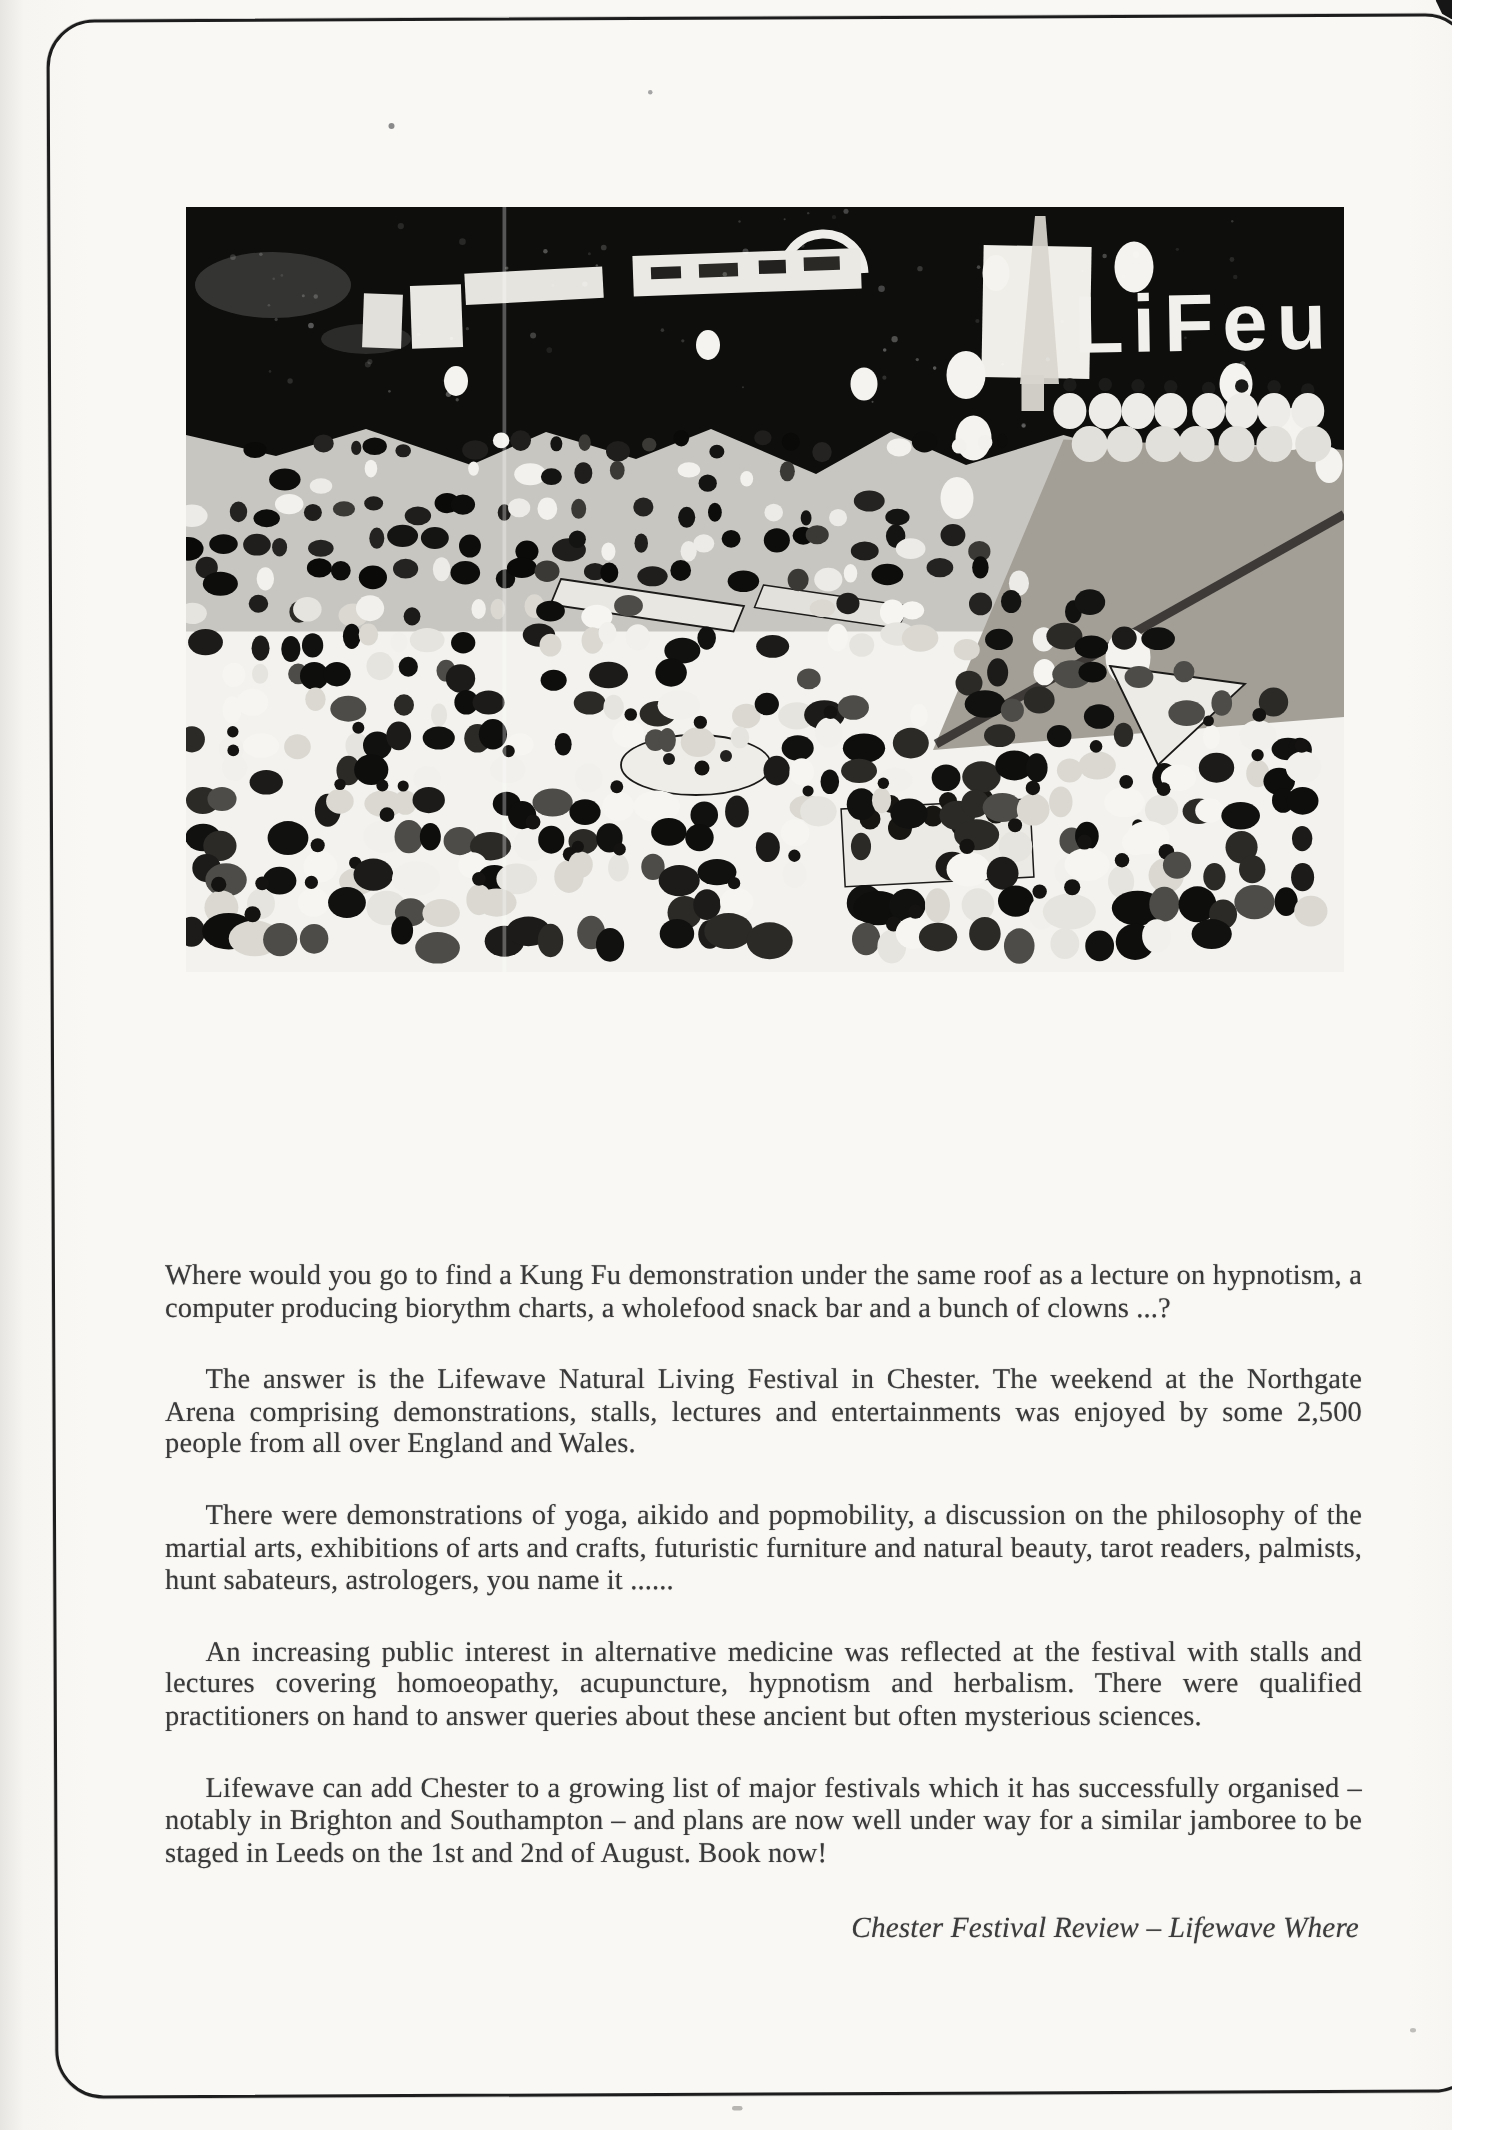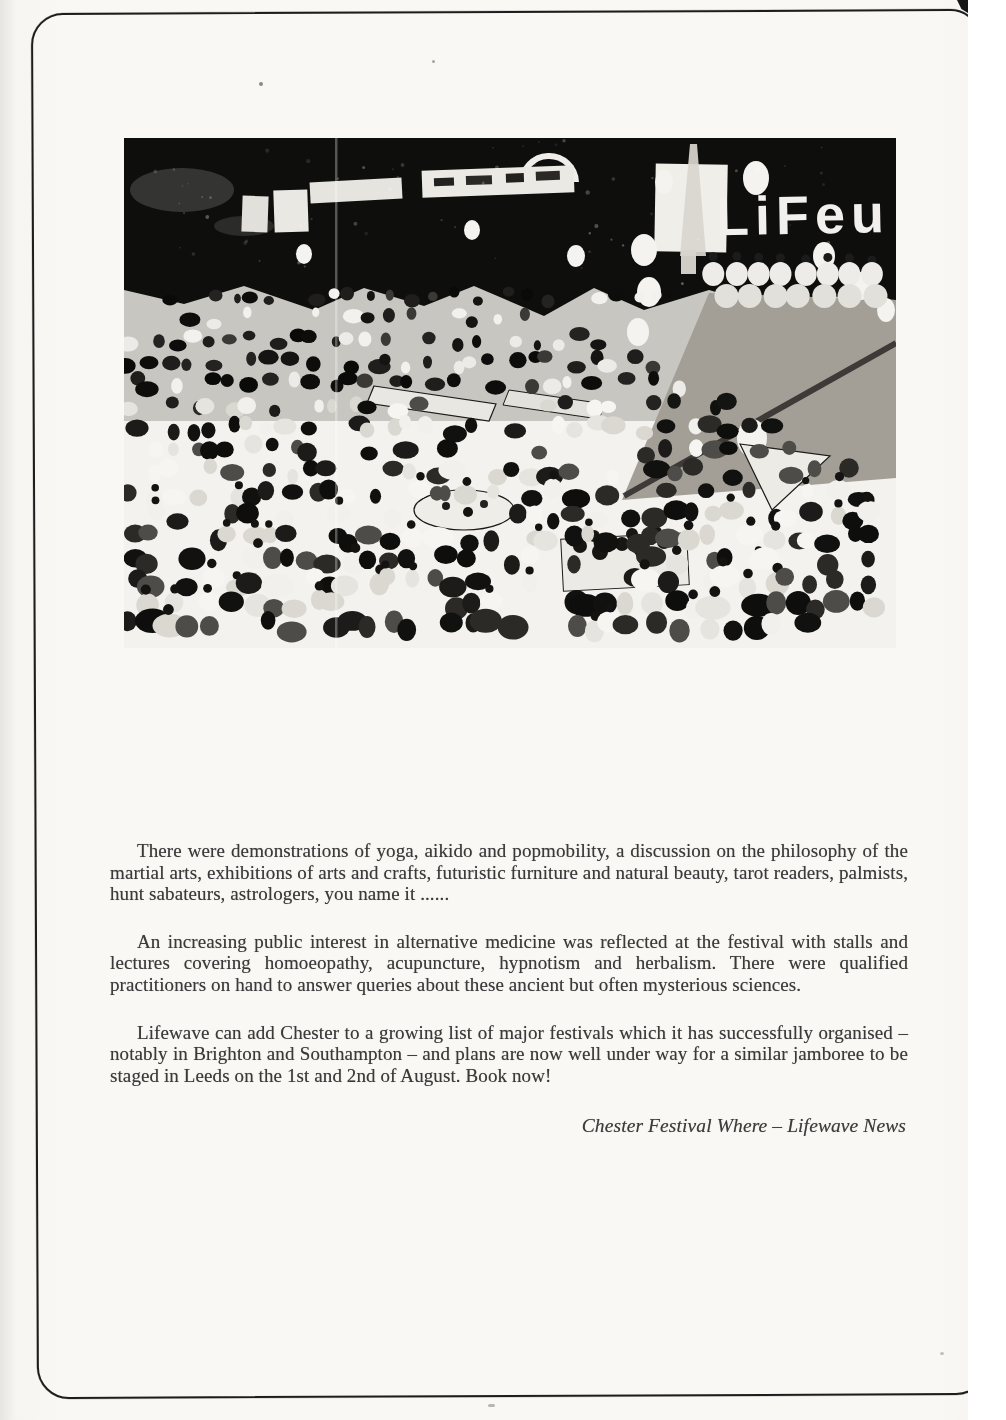--- a/index.html
+++ b/index.html
@@ -660,24 +660,26 @@
             <ellipse cx="647.0" cy="486.0" rx="9.6" ry="11.1" fill="#f1f0ec"></ellipse>
             <ellipse cx="683.8" cy="484.7" rx="13.4" ry="10.0" fill="#111110"></ellipse>
           </g>
 
         <rect x="211" y="0" width="2.5" height="510" fill="#ffffff" opacity="0.3"></rect>
       </g>
     </svg>
   </div>
 
   <div class="article">
+    <p>Where would you go to find a Kung Fu demonstration under the same roof as a lecture on hypnotism, a computer producing biorythm charts, a wholefood snack bar and a bunch of clowns ...?</p>
+    <p class="indent">The answer is the Lifewave Natural Living Festival in Chester. The weekend at the Northgate Arena comprising demonstrations, stalls, lectures and entertainments was enjoyed by some 2,500 people from all over England and Wales.</p>
     <p class="indent">There were demonstrations of yoga, aikido and popmobility, a discussion on the philosophy of the martial arts, exhibitions of arts and crafts, futuristic furniture and natural beauty, tarot readers, palmists, hunt sabateurs, astrologers, you name it ......</p>
     <p class="indent">An increasing public interest in alternative medicine was reflected at the festival with stalls and lectures covering homoeopathy, acupuncture, hypnotism and herbalism. There were qualified practitioners on hand to answer queries about these ancient but often mysterious sciences.</p>
     <p class="indent">Lifewave can add Chester to a growing list of major festivals which it has successfully organised – notably in Brighton and Southampton – and plans are now well under way for a similar jamboree to be staged in Leeds on the 1st and 2nd of August. Book now!</p>
-    <p class="attribution">Chester Festival Where – Lifewave News</p>
+    <p class="attribution">Chester Festival Review – Lifewave Where</p>
   </div>
 
   <div class="speck" style="left:259px;top:82px;width:4px;height:4px;background:#8a8a8a;"></div>
   <div class="speck" style="left:432px;top:60px;width:3px;height:3px;background:#a5a5a5;"></div>
   <div class="speck" style="left:488px;top:1404px;width:7px;height:3px;background:#b8b6b2;border-radius:2px;"></div>
   <div class="speck" style="left:940px;top:1352px;width:4px;height:3px;background:#c0beba;"></div>
   <div class="corner-mark"></div>
 
 </div>
 

